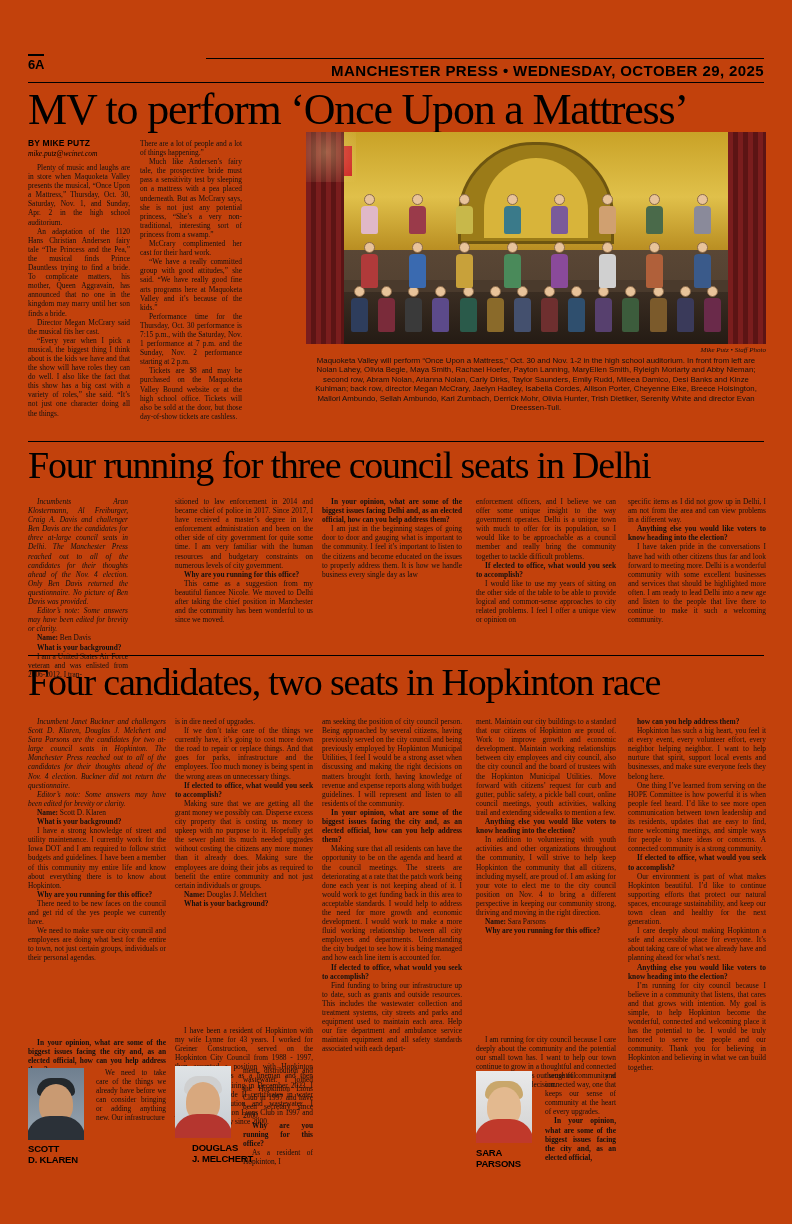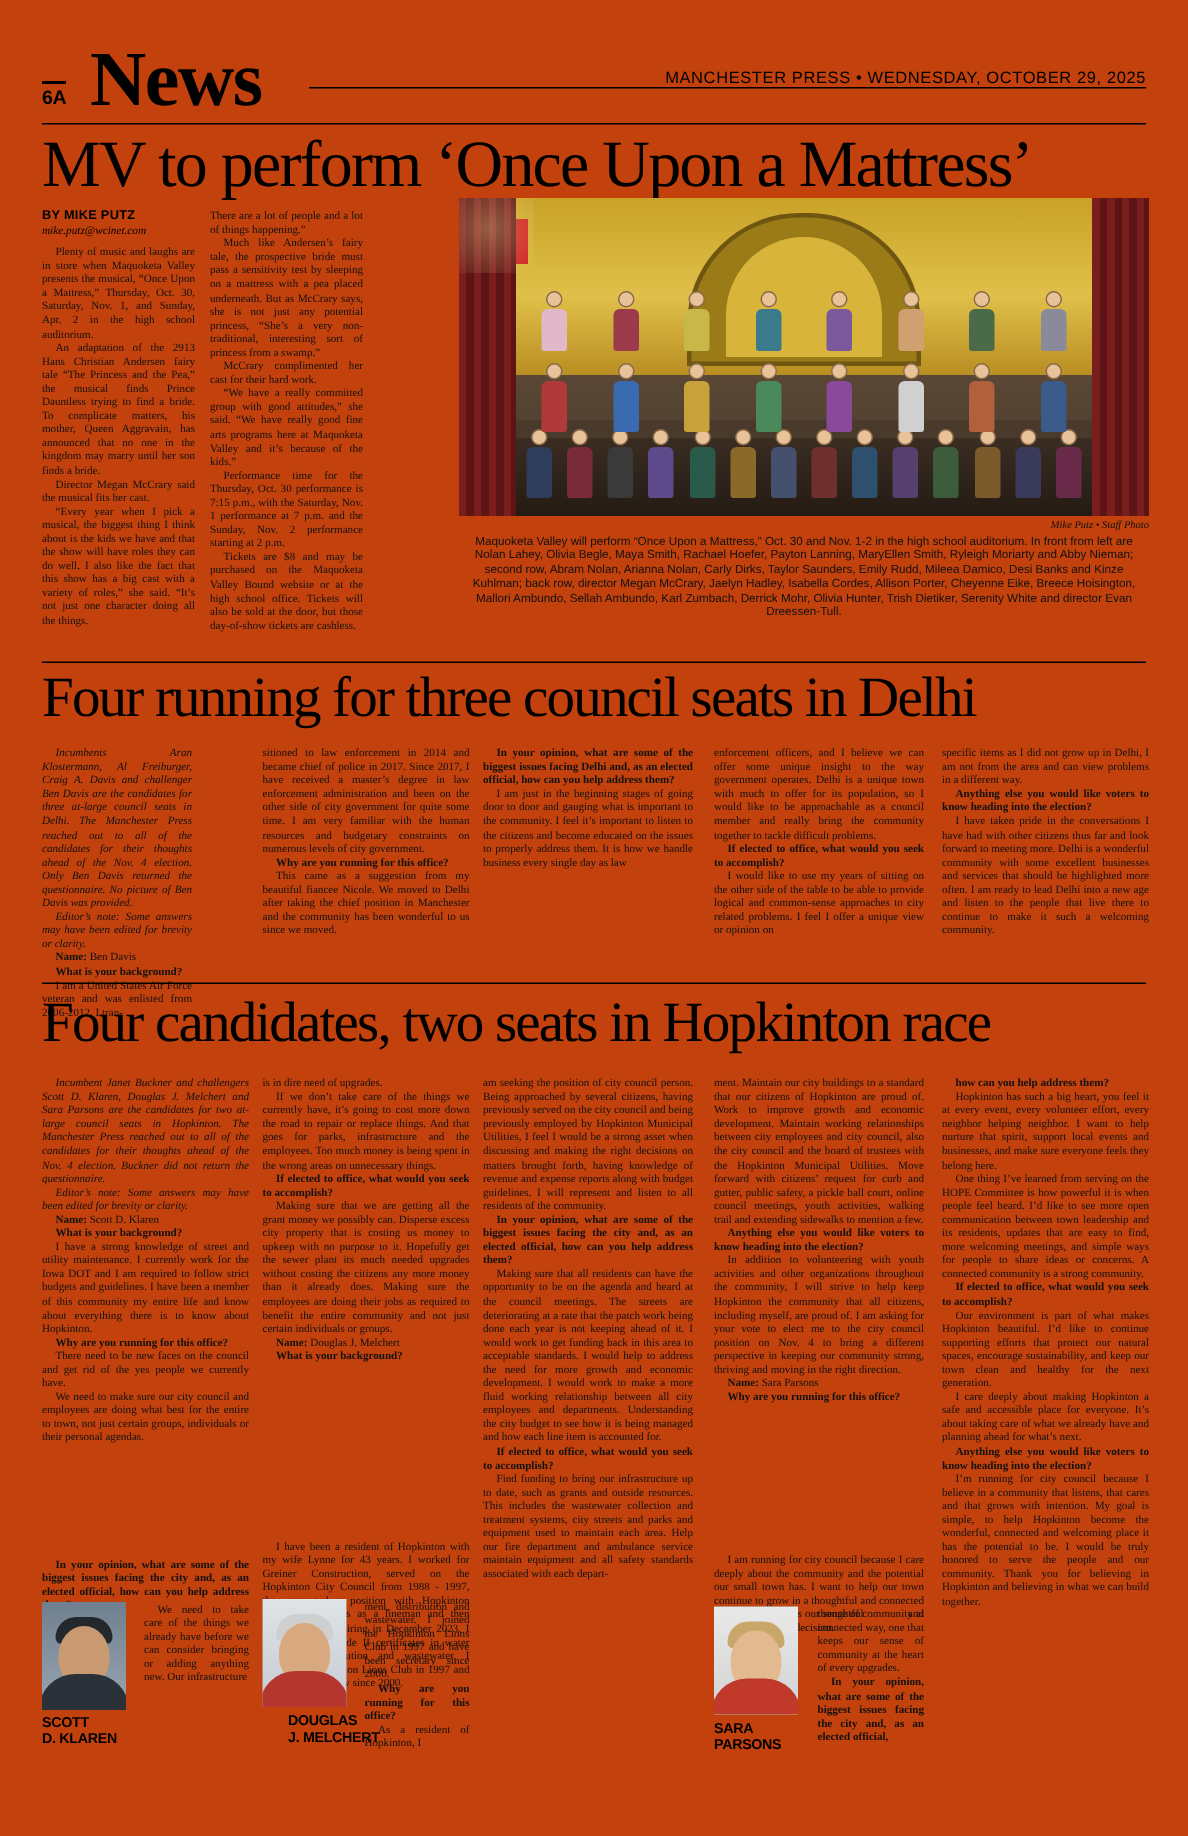--- a/index.html
+++ b/index.html
@@ -48,24 +48,24 @@
   .masthead-rule {
     position: absolute;
     left: 178px;
     top: 24px;
     right: 0;
     border-top: 1.5px solid #000;
   }
   .masthead-meta {
     position: absolute;
     right: 0;
-    top: 12px;
+    top: 28px;
     font-family: "Liberation Sans", sans-serif;
-    font-size: 11px;
-    font-weight: normal;
+    font-size: 15px;
+    font-weight: bold;
     letter-spacing: 0.4px;
     white-space: nowrap;
   }
   .masthead-bottom-rule {
     position: absolute;
     left: 0;
     right: 0;
     top: 48px;
     border-top: 1.5px solid #000;
   }
@@ -259,36 +259,35 @@
     letter-spacing:-0.2px;
   }
 </style>
 </head>
 <body>
 
 <div class="page">
 
   <div class="masthead">
     <div class="page-folio">6A</div>
-    <div class="section-name">News</div>
     <div class="masthead-rule"></div>
     <div class="masthead-meta">MANCHESTER PRESS  •  WEDNESDAY, OCTOBER 29, 2025</div>
     <div class="masthead-bottom-rule"></div>
   </div>
 
   <div class="headline hl1">MV to perform ‘Once Upon a Mattress’</div>
 
   <div class="byline">
     <div class="name">BY MIKE PUTZ</div>
     <div class="email">mike.putz@wcinet.com</div>
   </div>
 
   <div class="col" style="left:28px; top:163px; width:102px; height:280px;">
     <p>Plenty of music and laughs are in store when Maquoketa Valley presents the musical, “Once Upon a Mattress,” Thursday, Oct. 30, Saturday, Nov. 1, and Sunday, Apr. 2 in the high school auditorium.</p>
-    <p>An adaptation of the 2913 Hans Christian Andersen fairy tale “The Princess and the Pea,” the musical finds Prince Dauntless trying to find a bride. To complicate matters, his mother, Queen Aggravain, has announced that no one in the kingdom may marry until her son finds a bride.</p>
+    <p>An adaptation of the 1120 Hans Christian Andersen fairy tale “The Princess and the Pea,” the musical finds Prince Dauntless trying to find a bride. To complicate matters, his mother, Queen Aggravain, has announced that no one in the kingdom may marry until her son finds a bride.</p>
     <p>Director Megan McCrary said the musical fits her cast.</p>
     <p>“Every year when I pick a musical, the biggest thing I think about is the kids we have and that the show will have roles they can do well. I also like the fact that this show has a big cast with a variety of roles,” she said. “It’s not just one character doing all the things.</p>
   </div>
 
   <div class="col" style="left:140px; top:139px; width:102px; height:300px;">
     <p class="noindent">There are a lot of people and a lot of things happening.”</p>
     <p>Much like Andersen’s fairy tale, the prospective bride must pass a sensitivity test by sleeping on a mattress with a pea placed underneath. But as McCrary says, she is not just any potential princess, “She’s a very non-traditional, interesting sort of princess from a swamp.”</p>
     <p>McCrary complimented her cast for their hard work.</p>
     <p>“We have a really committed group with good attitudes,” she said. “We have really good fine arts programs here at Maquoketa Valley and it’s because of the kids.”</p>
     <p>Performance time for the Thursday, Oct. 30 performance is 7:15 p.m., with the Saturday, Nov. 1 performance at 7 p.m. and the Sunday, Nov. 2 performance starting at 2 p.m.</p>

